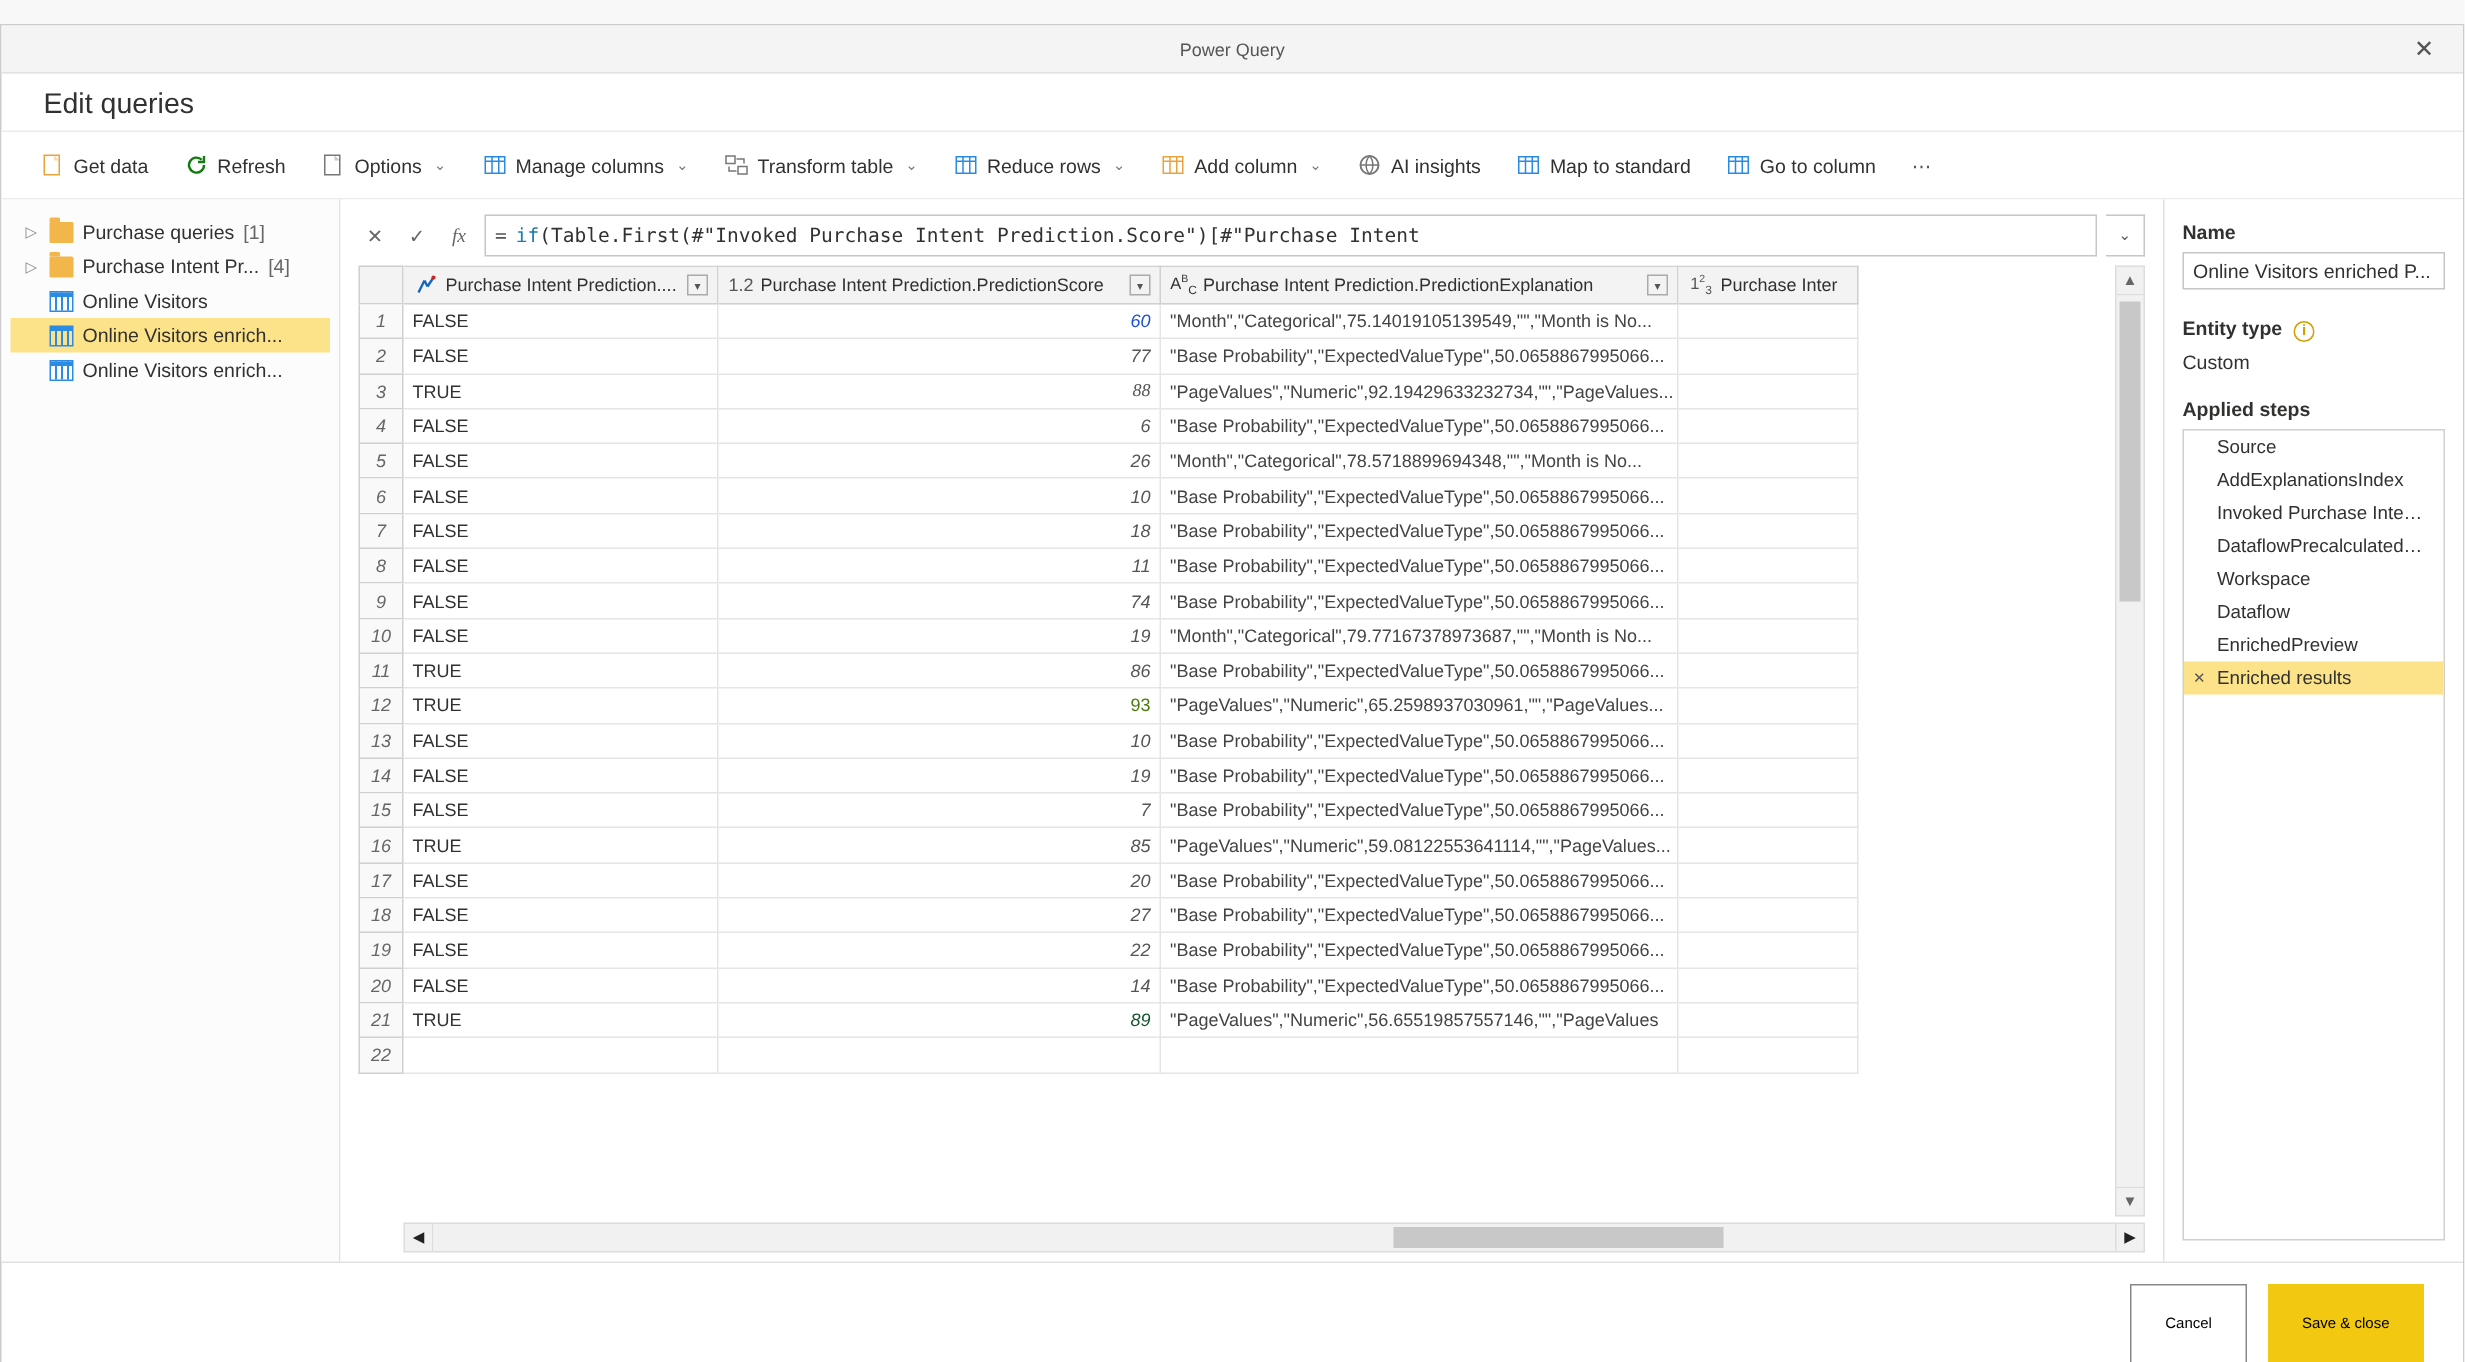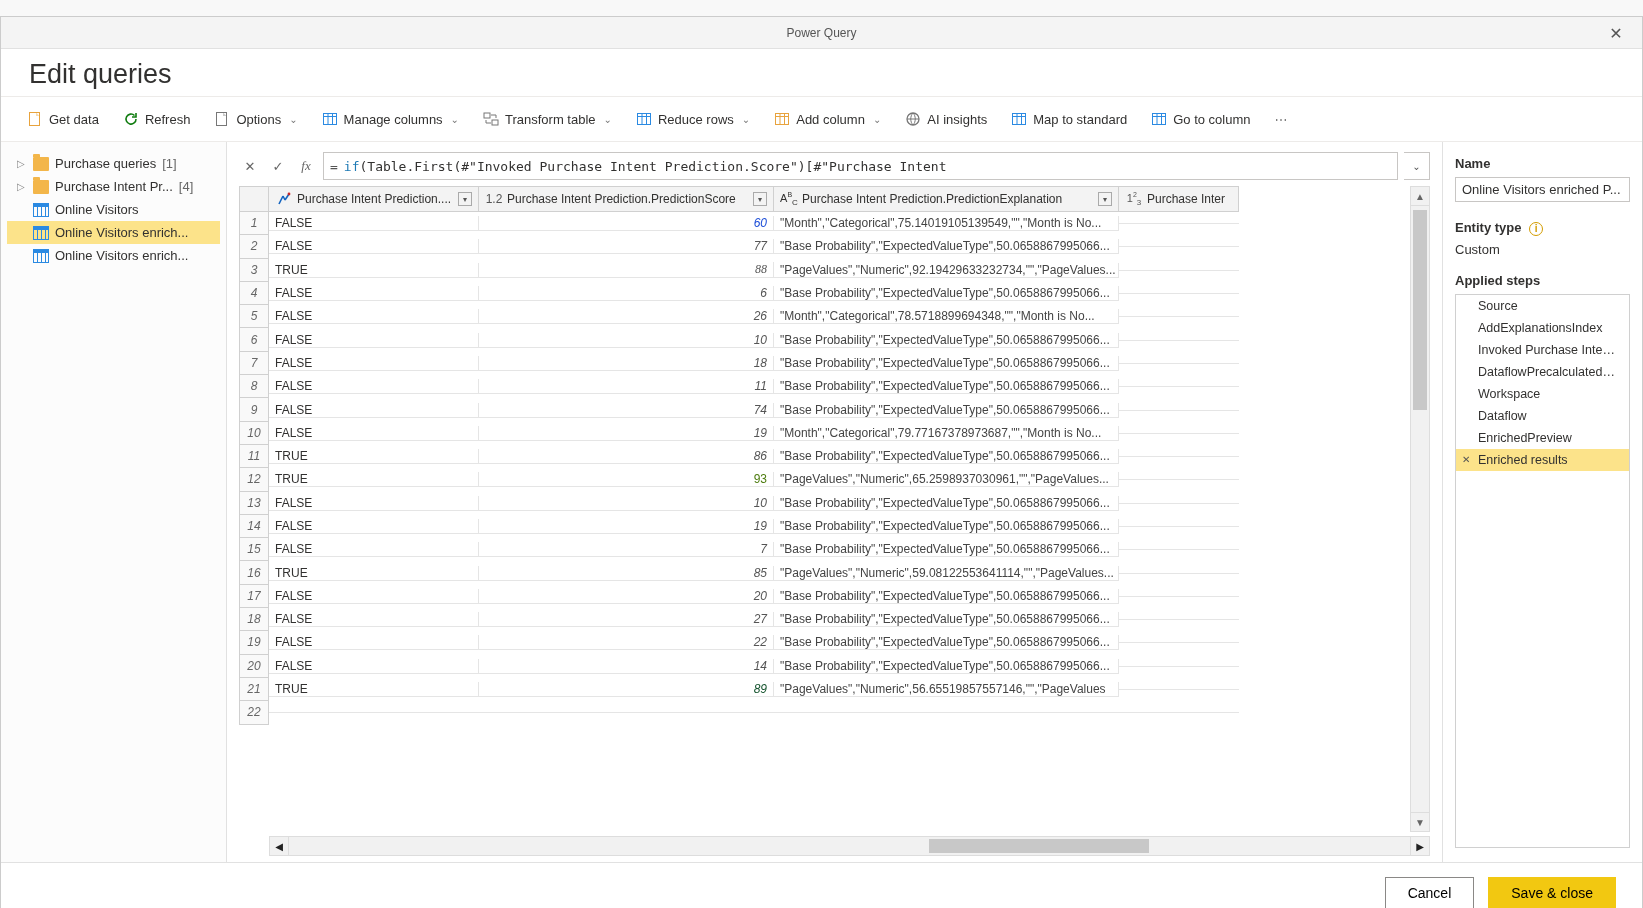--- a/index.html
+++ b/index.html
@@ -5,21 +5,21 @@
 * { box-sizing: border-box; margin: 0; padding: 0; }
 body { font-family: "Segoe UI", Arial, sans-serif; font-size: 13px; color: #323130; background: #f8f8f8; overflow: hidden; }
 
 .window { width: 1643px; height: 908px; border: 1px solid #ccc; background: #fff; display: flex; flex-direction: column; margin-top: 16px; }
 
 .titlebar { display: flex; align-items: center; justify-content: center; height: 32px; position: relative; border-bottom: 1px solid #e1e1e1; background: #f4f4f4; }
 .titlebar .title { font-size: 12px; color: #555; }
 .titlebar .close { position: absolute; right: 8px; top: 0; width: 36px; height: 32px; display: flex; align-items: center; justify-content: center; cursor: pointer; color: #555; font-size: 16px; }
 
 .header { padding: 10px 28px 6px; }
-.header h1 { font-weight: 300; font-size: 27px; color: #323130; }
+.header h1 { font-weight: 300; font-size: 19px; color: #323130; }
 
 .toolbar { display: flex; align-items: center; padding: 8px 16px; border-top: 1px solid #edebe9; border-bottom: 1px solid #edebe9; gap: 4px; background:#fff; }
 .tb-btn { display: flex; align-items: center; gap: 6px; padding: 6px 10px; cursor: pointer; border-radius: 2px; }
 .tb-btn .chev { font-size: 10px; color: #787878; margin-left: 2px; }
 .tb-icon { width: 16px; height: 16px; display: inline-flex; align-items: center; justify-content: center; flex-shrink:0; }
 .tb-more { padding: 6px 10px; cursor: pointer; color: #555; letter-spacing: 2px; }
 
 .body { flex: 1; display: flex; min-height: 0; }
 
 .sidebar-left { width: 226px; border-right: 1px solid #e1e1e1; padding: 10px 6px; background: #fcfcfc; }
@@ -43,21 +43,21 @@
 .grid-wrap { flex: 1; display: flex; min-height: 0; padding: 0 12px 4px; position: relative; }
 .row-header-col { display: flex; flex-direction: column; }
 .row-header-col .corner { height: 26px; border: 1px solid #d0d0d0; border-right: 1px solid #d0d0d0; background: #f3f3f3; }
 .row-header-col .rh { width: 30px; height: 23.3px; border: 1px solid #d0d0d0; border-top: none; display: flex; align-items:center; justify-content:center; color:#666; font-size:12px; background:#f9f9f9; font-style: italic;}
 .grid-body { flex: 1; overflow: hidden; position: relative; }
 .grid-cols { display: flex; height: 26px; }
 .col-head { display: flex; align-items:center; gap:4px; padding: 0 6px; border: 1px solid #d0d0d0; border-left:none; background: #f3f3f3; font-size:12px; white-space:nowrap; overflow:hidden; }
 .col-head .ft { width:18px; display:flex; justify-content:center; }
 .col-head .flt { margin-left:auto; width:14px; height:14px; border:1px solid #aaa; display:flex; align-items:center; justify-content:center; font-size:8px; color:#555; }
 .grid-rows { display: flex; flex-direction: column; }
-.drow { display: flex; height: 23.3px; align-items: center; }
+.drow { display: flex; height: 23.3px; }
 .dcell { border: 1px solid #e5e5e5; border-top:none; border-left:none; padding: 0 6px; display:flex; align-items:center; font-size:12px; white-space:nowrap; overflow:hidden; }
 
 .vscroll { width: 20px; display:flex; flex-direction:column; }
 .vscroll .arr { height: 20px; display:flex; align-items:center; justify-content:center; font-size:10px; color:#666; background:#f1f1f1; border:1px solid #ddd; }
 .vscroll .track { flex:1; background:#f1f1f1; border-left:1px solid #ddd; border-right:1px solid #ddd; position:relative; }
 .vscroll .thumb { position:absolute; left:2px; right:2px; top:4px; height:200px; background:#c8c8c8; }
 
 .hscroll { display:flex; height:20px; margin: 0 12px 6px 42px; }
 .hscroll .arr { width:20px; display:flex; align-items:center; justify-content:center; font-size:10px; color:#222; background:#f1f1f1; border:1px solid #ddd; }
 .hscroll .track { flex:1; background:#f1f1f1; border-top:1px solid #ddd; border-bottom:1px solid #ddd; position:relative; }
@@ -67,21 +67,21 @@
 .sr-label { font-weight:600; margin-bottom:6px; font-size:13px; }
 .sr-input { width:100%; border:1px solid #c8c6c4; padding:4px 6px; font-size:13px; margin-bottom:18px; white-space:nowrap; overflow:hidden; text-overflow:ellipsis; }
 .sr-sub { font-size:13px; color:#323130; margin-bottom:16px; }
 .info-circ { display:inline-flex; width:14px; height:14px; border:1.5px solid #d39c00; color:#d39c00; border-radius:50%; align-items:center; justify-content:center; font-size:10px; font-weight:bold; margin-left:4px; }
 .steps-box { border:1px solid #d0d0d0; flex:1; overflow:auto; }
 .step { padding: 4px 8px 4px 22px; font-size:12.5px; white-space:nowrap; overflow:hidden; text-overflow:ellipsis; cursor:pointer; position:relative; }
 .step.selected { background: #fce38a; padding-left:22px; }
 .step.selected::before { content:"✕"; position:absolute; left:6px; top:5px; font-size:10px; color:#555; }
 
 .footer { display:flex; justify-content:flex-end; align-items:center; gap:14px; padding: 14px 26px; border-top:1px solid #e1e1e1; }
-.btn { padding: 7px 22px; border:1px solid #8a8886; background:#fff; cursor:pointer; font-size:14px; }
+.btn { padding: 20px 22px; border:1px solid #8a8886; background:#fff; cursor:pointer; font-size:10px; }
 .btn.primary { background:#f2c811; border-color:#f2c811; }
 
 .ellipsis { overflow:hidden; text-overflow:ellipsis; white-space:nowrap; }
 </style>
 </head>
 <body>
 
 <div class="window">
 
   <div class="titlebar">

